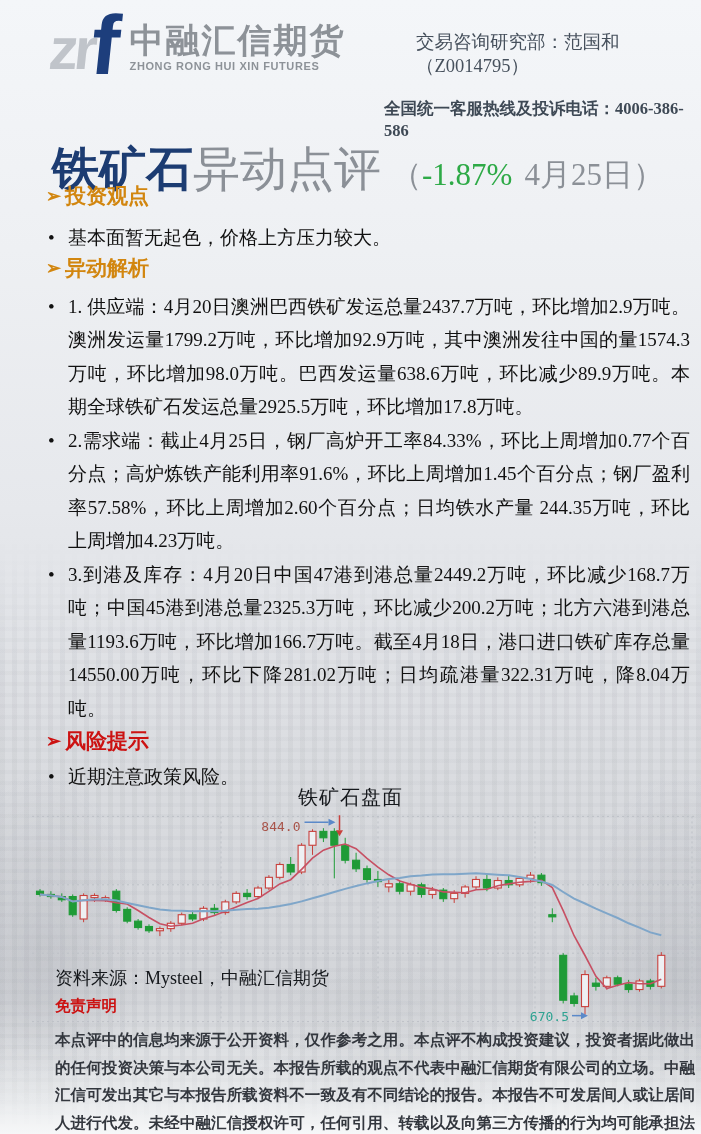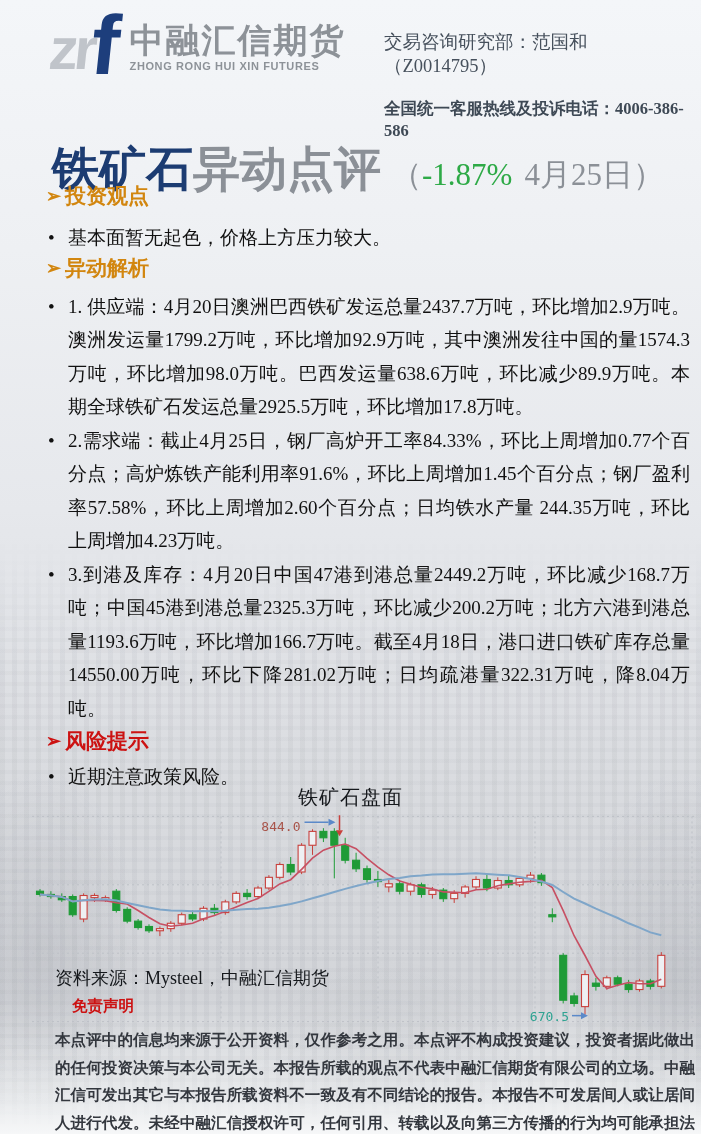--- a/index.html
+++ b/index.html
@@ -22,47 +22,47 @@
   }
   
   .logo{position:absolute;left:50px;top:12px;display:flex;align-items:flex-start;}
   .logo-letters{display:flex;align-items:flex-end;transform:skewX(-6deg);}
   .lz{font-family:"Liberation Sans",sans-serif;font-weight:bold;font-size:58px;line-height:58px;color:#c0c4ca;letter-spacing:-4px;}
   .lf{font-family:"Liberation Sans",sans-serif;font-weight:bold;font-size:84px;line-height:66px;color:#1d3e7c;margin-left:-2px;}
   .logo-text{margin-left:10px;margin-top:10px;}
   .logo-cn{font-family:"Liberation Sans",sans-serif;font-weight:bold;font-size:34px;line-height:36px;color:#8d9298;letter-spacing:2px;}
   .logo-en{font-family:"Liberation Sans",sans-serif;font-weight:bold;font-size:11px;color:#8d9298;letter-spacing:.6px;margin-top:2px;}
   .contact{position:absolute;left:384px;top:30px;width:312px;color:#46505c;}
-  .contact-l1{font-size:18.5px;line-height:24px;}
+  .contact-l1{font-size:18.5px;line-height:24px;margin-left:32px;}
   .contact-l2{font-size:16.5px;line-height:22px;font-weight:bold;margin-top:20px;color:#3e4955;}
   
   .doc-title{position:absolute;left:52px;top:106px;display:flex;align-items:baseline;white-space:nowrap;}
   .t-product{font-size:47px;font-weight:bold;color:#1c3c72;margin-top:32px;}
-  .t-suffix{font-size:47px;font-weight:bold;color:#8b9097;}
+  .t-suffix{font-size:47px;font-weight:normal;color:#8b9097;}
   .t-paren,.t-date{font-size:31px;color:#8b9097;}
   .t-paren.open{margin-left:10px;}
   .t-change{font-size:31px;color:#2eaa47;}
   .t-date{margin-left:12px;}
   
   .sec-head{position:absolute;left:46px;display:flex;align-items:center;font-size:21px;font-weight:bold;line-height:26px;}
   .sec-head .arrow{font-size:18px;margin-right:4px;}
   .sec-head.orange,.sec-head.orange .arrow{color:#d2860f;}
   .sec-head.red,.sec-head.red .arrow{color:#cc1212;}
   
   .li{position:absolute;left:48px;width:642px;display:flex;}
   .li .mk{width:20px;flex:0 0 20px;font-size:19px;line-height:33.4px;color:#111;}
   .li .tx{flex:1;font-size:19px;line-height:33.4px;color:#111;text-align:justify;text-justify:inter-ideograph;}
   
   .chart-title{position:absolute;left:0;right:0;top:784px;text-align:center;font-size:20px;color:#15181c;letter-spacing:1px;}
   #chart{position:absolute;left:30px;top:810px;}
   .grid{stroke:#bdc1c7;stroke-width:1;stroke-dasharray:2 3;fill:none;}
   .ma-fast{fill:none;stroke-width:1.6;}
   .ma-slow{fill:none;stroke-width:2;}
   .src-line{position:absolute;left:55px;top:966px;font-size:18px;color:#15181c;}
-  .disc-head{position:absolute;left:72px;top:996px;font-size:15.5px;font-weight:bold;color:#cc1212;}
+  .disc-head{position:absolute;left:55px;top:996px;font-size:15.5px;font-weight:bold;color:#cc1212;}
   .disc-text{position:absolute;left:55px;top:1026px;width:640px;font-size:15.5px;line-height:27.5px;font-weight:bold;color:#33373e;text-align:justify;text-justify:inter-ideograph;}
 </style>
 </head>
 <body>
 
 <div id="page">
   <div class="watermark"></div>
 
   <div class="logo">
     <div class="logo-letters">

